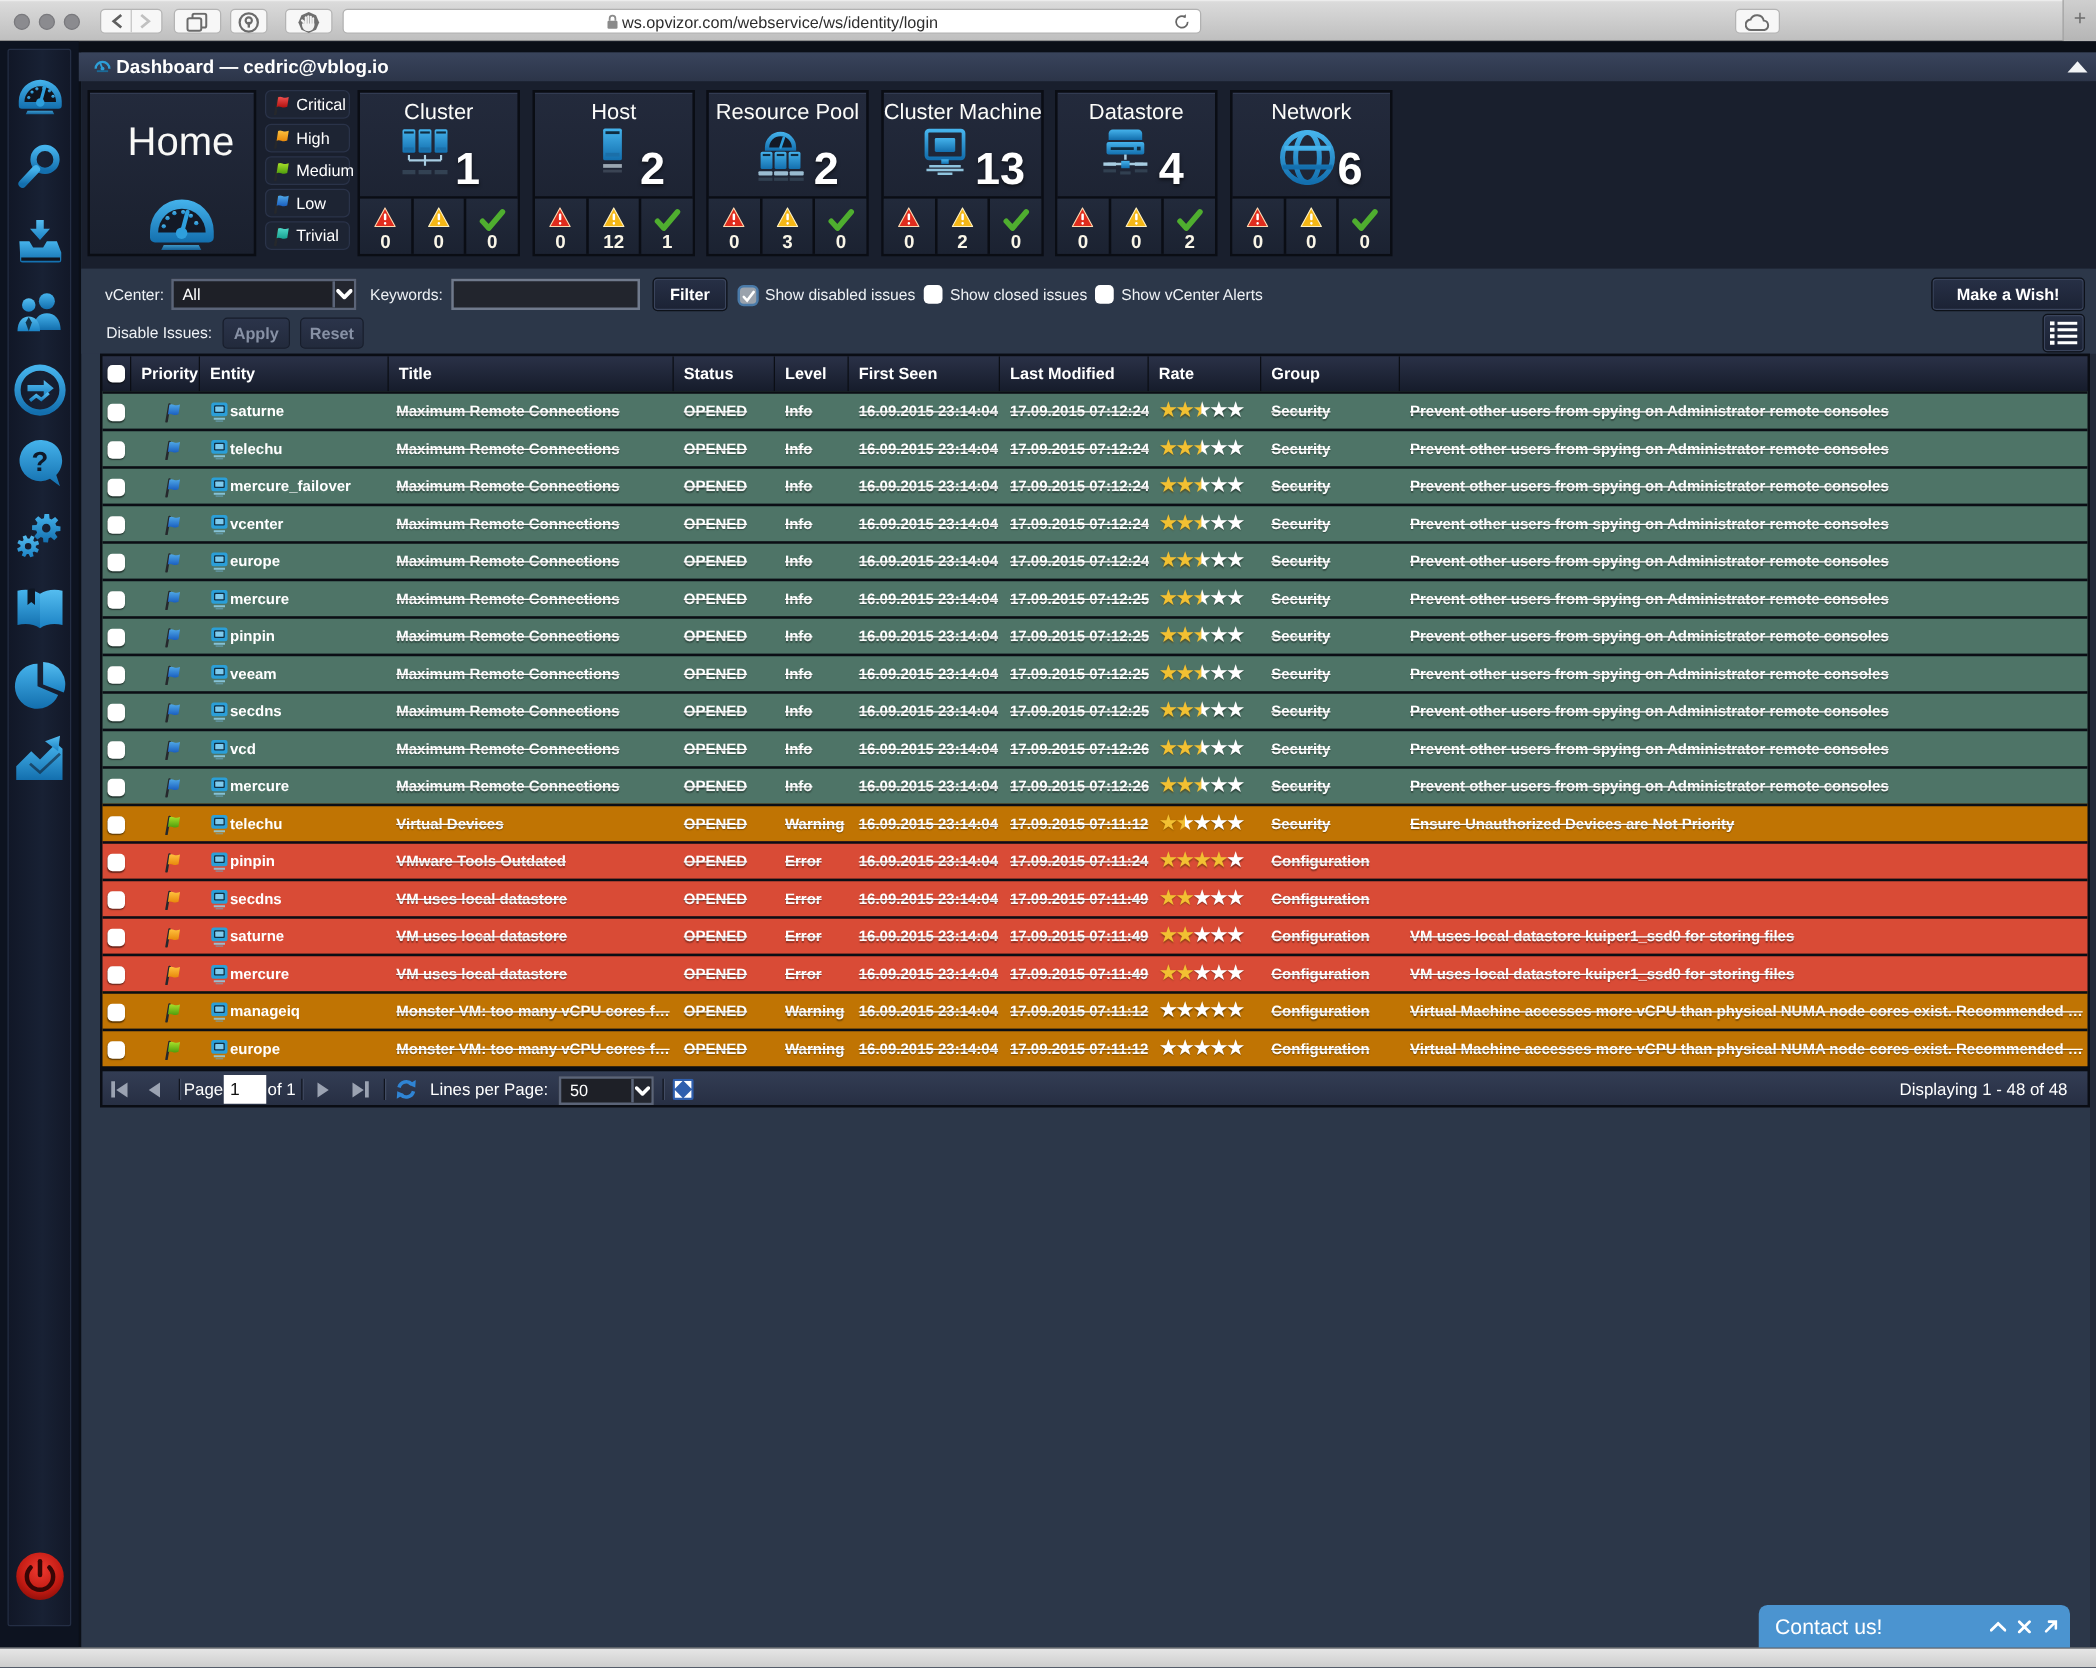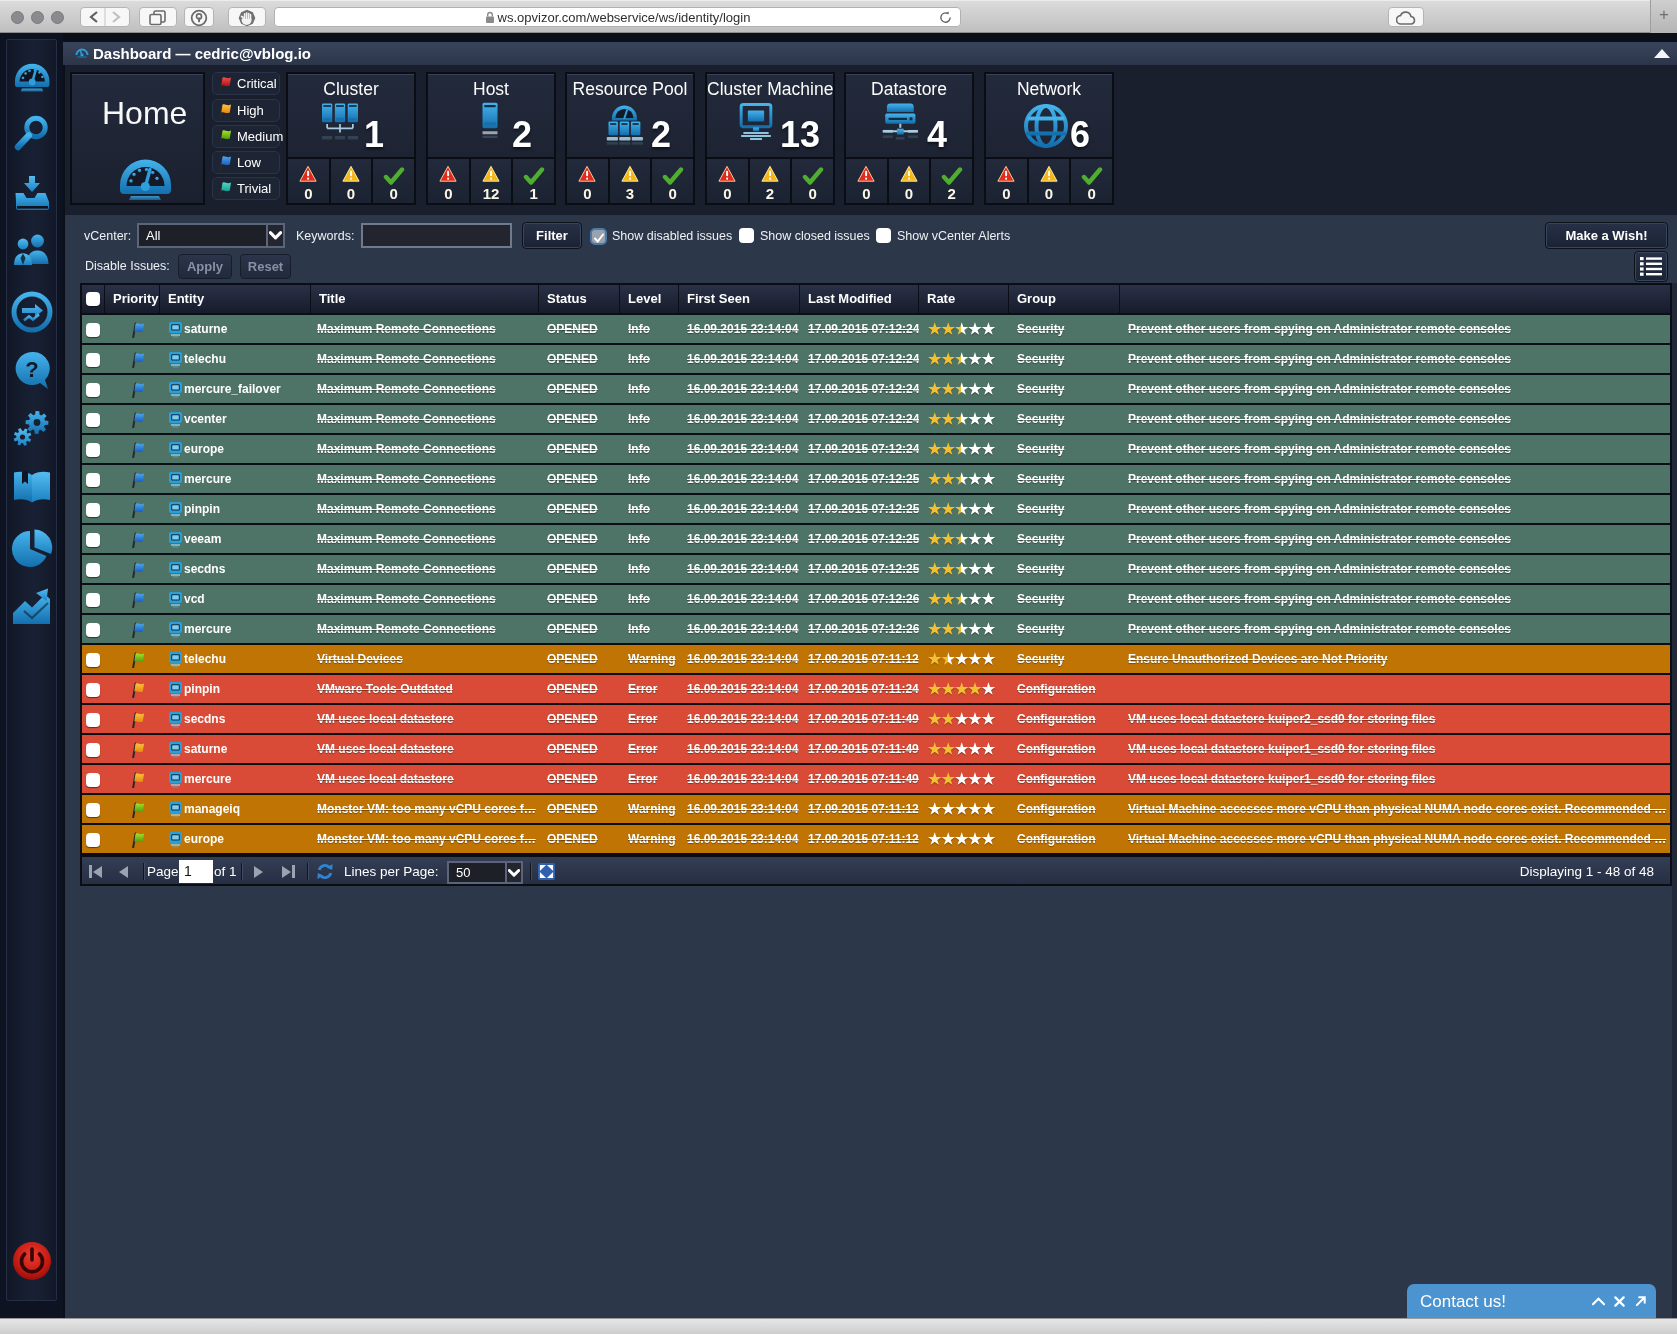--- a/index.html
+++ b/index.html
@@ -892,21 +892,20 @@
             <rect x="4" y="13.2" width="9" height="1.6" fill="#8fd0ea" opacity="0.85"></rect>
             <rect x="5.5" y="15.3" width="6" height="1.2" fill="#6aa8c4" opacity="0.6"></rect>
           </svg></span><span style="margin-left:17px">secdns</span></div>
 <div class="tc" style="width:228px;padding-left:6px"><span class="st">VM uses local datastore</span></div>
 <div class="tc" style="width:81px;padding-left:8px"><span class="st">OPENED</span></div>
 <div class="tc" style="width:59px;padding-left:8px"><span class="st">Error</span></div>
 <div class="tc" style="width:121px;padding-left:8px"><span class="st">16.09.2015 23:14:04</span></div>
 <div class="tc" style="width:119px;padding-left:8px"><span class="st">17.09.2015 07:11:49</span></div>
 <div class="tc" style="width:90px;padding-left:9px"><span class="star"><span class="sg">★</span><span class="sg">★</span><span class="sw">★</span><span class="sw">★</span><span class="sw">★</span></span></div>
 <div class="tc" style="width:111px;padding-left:8px"><span class="st">Configuration</span></div>
-<div class="tc" style="width:554px;padding-left:8px"><span class="st">VM uses local datastore kuiper2_ssd0 for storing files</span></div>
 </div>
 <div class="trow drow rowred">
 <div class="tc" style="width:23px">
         <div class="rcb"></div>
       </div>
 <div class="tc" style="width:55px">
         <span style="position:absolute;left:25px;top:5px"><svg width="16" height="16" viewBox="0 0 16 16">
             <path d="M5.6 1.6 L3.2 15.4" stroke="#26282c" stroke-width="2" stroke-linecap="round"></path>
             <path d="M5.5 1.8 C8 0.2 9.6 3.4 14 1.6 L12.8 9.4 C8.8 11.2 7 8 4.3 9.6 Z" fill="url(#flagO)"></path>
           </svg></span>

